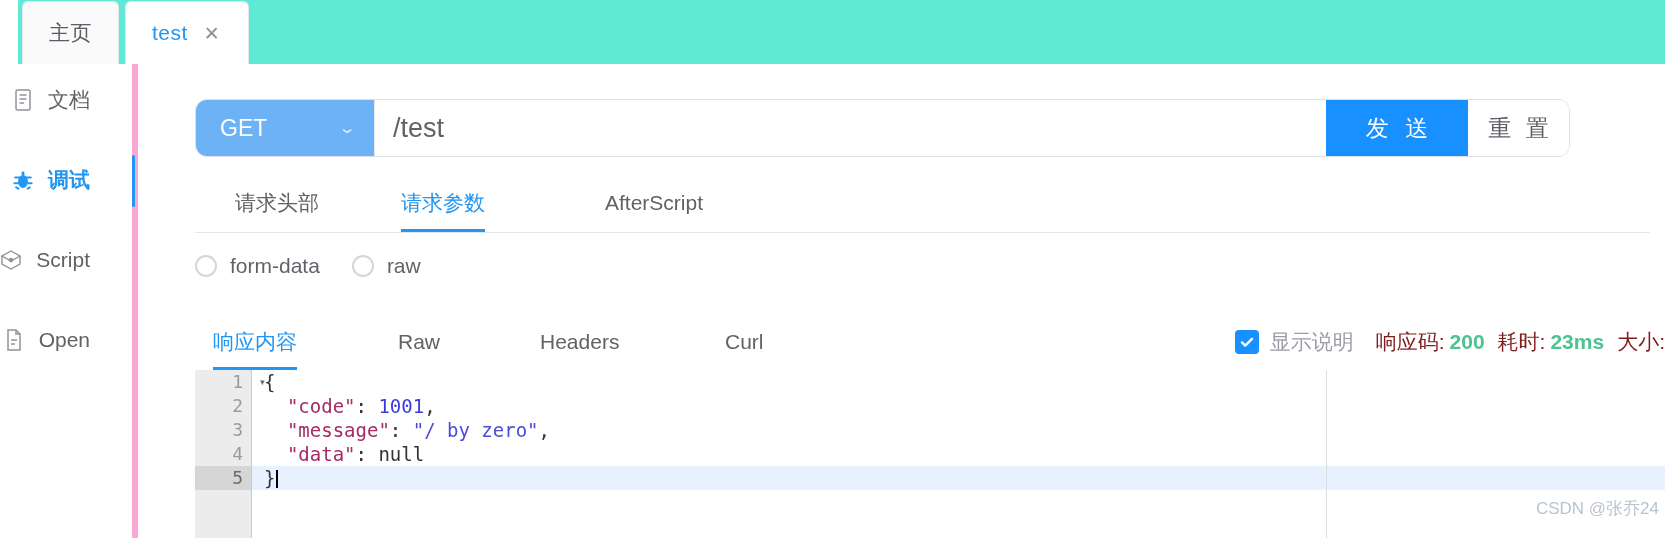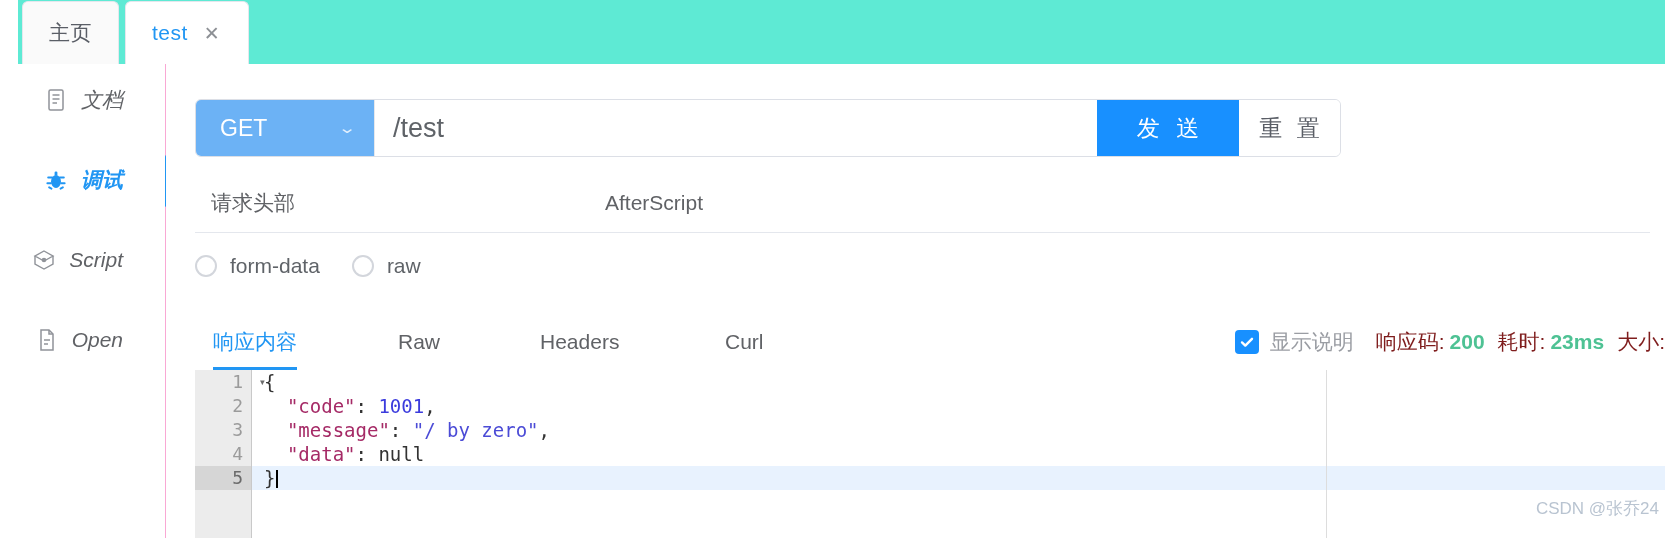--- a/index.html
+++ b/index.html
@@ -61,27 +61,26 @@
     font-size: 19px;
     color: #8d9095;
     line-height: 1;
     cursor: pointer;
   }
 
   
   .sidebar {
     position: absolute;
     left: 0; top: 64px;
-    width: 166px;
+    width: 138px;
     height: 474px;
     background: #ffffff;
-    border-right: 1px solid #f9a8d4;
+    border-right: 6px solid #f9a8d4;
     box-sizing: border-box;
     padding-top: 10px;
-    font-style: italic;
   }
   .side-item {
     position: relative;
     height: 52px;
     display: flex;
     align-items: center;
     justify-content: flex-end;
     padding-right: 42px;
     font-size: 21px;
     color: #606266;
@@ -116,25 +115,25 @@
     left: 166px; top: 64px;
     width: 1499px;
     height: 474px;
     background: #ffffff;
   }
 
   
   .urlrow {
     position: absolute;
     left: 29px; top: 35px;
-    width: 1146px;
+    width: 1375px;
     height: 58px;
     display: flex;
     border: 1px solid #dcdfe6;
-    border-radius: 6px;
+    border-radius: 12px;
     box-sizing: border-box;
     overflow: hidden;
     background: #fff;
   }
   .method-select {
     width: 178px;
     background: #6cb2f5;
     color: #ffffff;
     display: flex;
     align-items: center;
@@ -462,21 +461,22 @@
       <div class="method-select">
         <span>GET</span>
         <span class="caret">⌄</span>
       </div>
       <input class="url-input" type="text" value="/test" placeholder="请输入请求地址" style="">
       <div class="btn-send">发 送</div>
       <div class="btn-reset">重 置</div>
     </div>
 
     <div class="reqtabs">
-      <div class="reqtab" style="left:16px;">请求头部</div>
+      <div class="reqtab" style="left:40px;">请求头部</div>
+      <div class="reqtab active" style="left:206px;">请求参数</div>
       <div class="reqtab" style="left:410px;">AfterScript</div>
     </div>
 
     <div class="radios">
       <div class="radio">
         <span class="dot"></span>
         <span>form-data</span>
       </div>
       <div class="radio">
         <span class="dot"></span>

